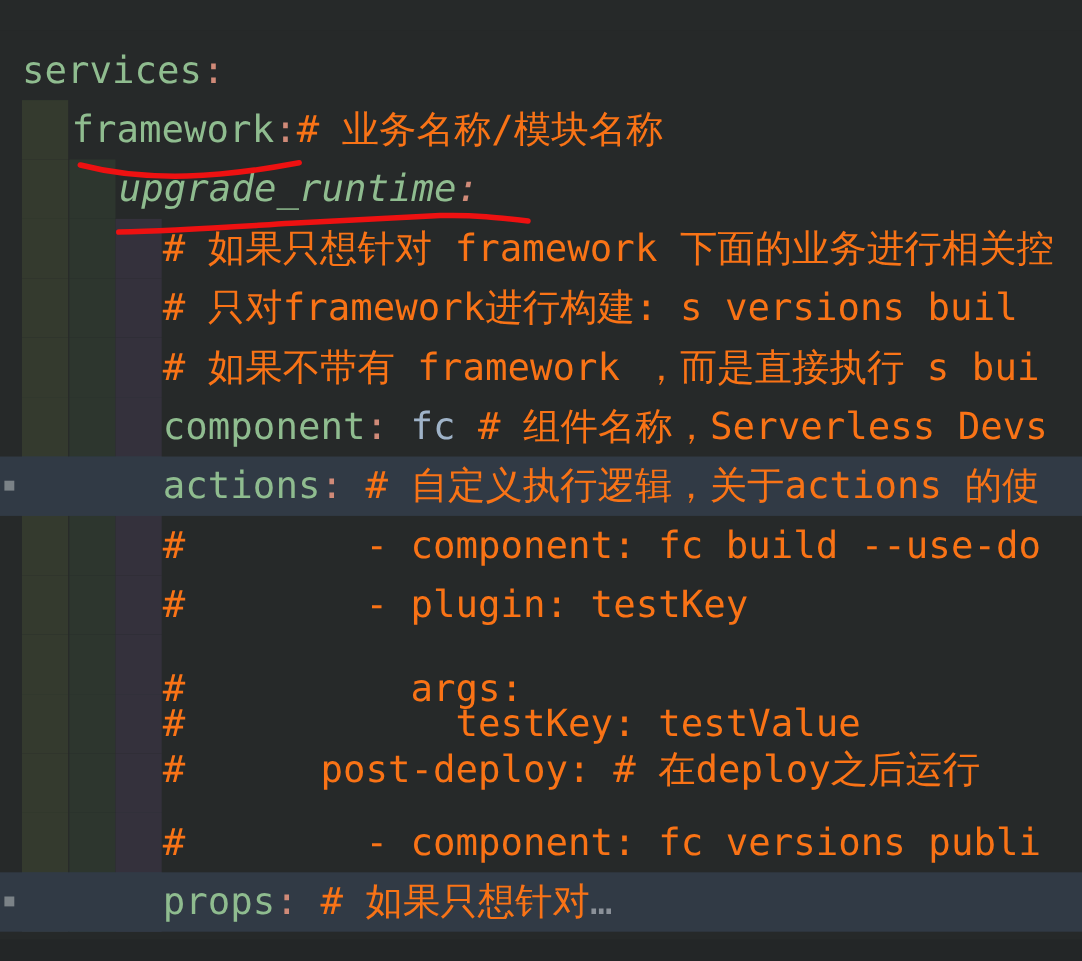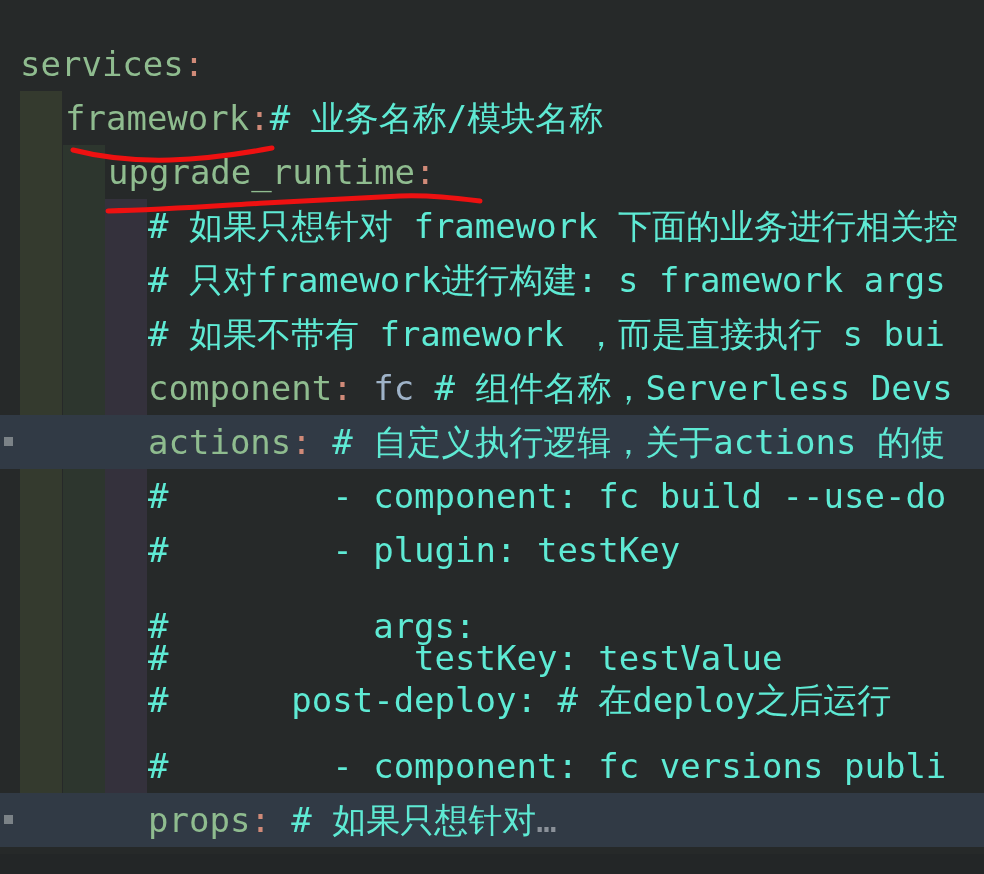--- a/index.html
+++ b/index.html
@@ -39,21 +39,21 @@
     font-size:34px;
     white-space:pre;
     letter-spacing:0px;
   }
   .line .txt{position:absolute;top:0;}
   .line.hl{background:#313a45;}
 
   
   .key    {color:#8fbc8f;}
   .colon  {color:#d08a78;}
-  .cmt    {color:#5eead4;}
+  .cmt    {color:#f97316;}
   .val    {color:#9fb3c8;}
   .ell    {color:#8b9199;}
 
   
   .marker{
     position:absolute;left:4px;width:9px;height:9px;
     background:#7b8287;
   }
   .marker.dot{border-radius:0;}
 
@@ -107,23 +107,23 @@
         <div class="guide g3" style="left: 105px; top: 549px; height: 54px;"></div>
         <div class="guide g3" style="left: 105px; top: 603px; height: 54px;"></div>
         <div class="guide g3" style="left: 105px; top: 657px; height: 54px;"></div>
         <div class="guide g3" style="left: 105px; top: 711px; height: 54px;"></div>
         <div class="guide g3b" style="left: 105px; top: 765px; height: 54px;"></div>
       </div>
 
     <div id="lines">
         <div class="line" style="top: 9px;"><span class="txt" style="left: 20px;"><span class="key">services</span><span class="colon">:</span></span></div>
         <div class="line" style="top: 63px;"><span class="txt" style="left: 65px;"><span class="key">framework</span><span class="colon">:</span><span class="cmt"># 业务名称/模块名称</span></span></div>
-        <div class="line" style="top: 117px;"><span class="txt" style="left: 108px;"><span class="key">upgrade_runtime</span><span class="colon">:</span></span></div>
+        <div class="line" style="top: 117px;"><span class="txt" style="left: 108px; font-style: italic;"><span class="key">upgrade_runtime</span><span class="colon">:</span></span></div>
         <div class="line" style="top: 171px;"><span class="txt" style="left: 148px;"><span class="cmt"># 如果只想针对 framework 下面的业务进行相关控</span></span></div>
-        <div class="line" style="top: 225px;"><span class="txt" style="left: 148px;"><span class="cmt"># 只对framework进行构建: s framework args</span></span></div>
+        <div class="line" style="top: 225px;"><span class="txt" style="left: 148px;"><span class="cmt"># 只对framework进行构建: s versions buil</span></span></div>
         <div class="line" style="top: 279px;"><span class="txt" style="left: 148px;"><span class="cmt"># 如果不带有 framework ，而是直接执行 s bui</span></span></div>
         <div class="line" style="top: 333px; padding-left: 35px;"><span class="txt" style="left: 148px;"><span class="key">component</span><span class="colon">:</span><span class="val"> fc</span><span class="cmt"> # 组件名称，Serverless Devs</span></span></div>
         <div class="line hl" style="top: 387px;"><span class="txt" style="left: 148px;"><span class="key">actions</span><span class="colon">:</span><span class="cmt"> # 自定义执行逻辑，关于actions 的使</span></span></div>
         <div class="line" style="top: 441px;"><span class="txt" style="left: 148px;"><span class="cmt">#        - component: fc build --use-do</span></span></div>
         <div class="line" style="top: 495px;"><span class="txt" style="left: 148px;"><span class="cmt">#        - plugin: testKey</span></span></div>
         <div class="line" style="top: 571px; padding-left: 44px;"><span class="txt" style="left: 148px;"><span class="cmt">#          args:</span></span></div>
         <div class="line" style="top: 603px;"><span class="txt" style="left: 148px;"><span class="cmt">#            testKey: testValue</span></span></div>
         <div class="line" style="top: 645px;"><span class="txt" style="left: 148px;"><span class="cmt">#      post-deploy: # 在deploy之后运行</span></span></div>
         <div class="line" style="top: 711px;"><span class="txt" style="left: 148px;"><span class="cmt">#        - component: fc versions publi</span></span></div>
         <div class="line hl" style="top: 765px;"><span class="txt" style="left: 148px;"><span class="key">props</span><span class="colon">:</span><span class="cmt"> # 如果只想针对</span><span class="ell">…</span></span></div>

